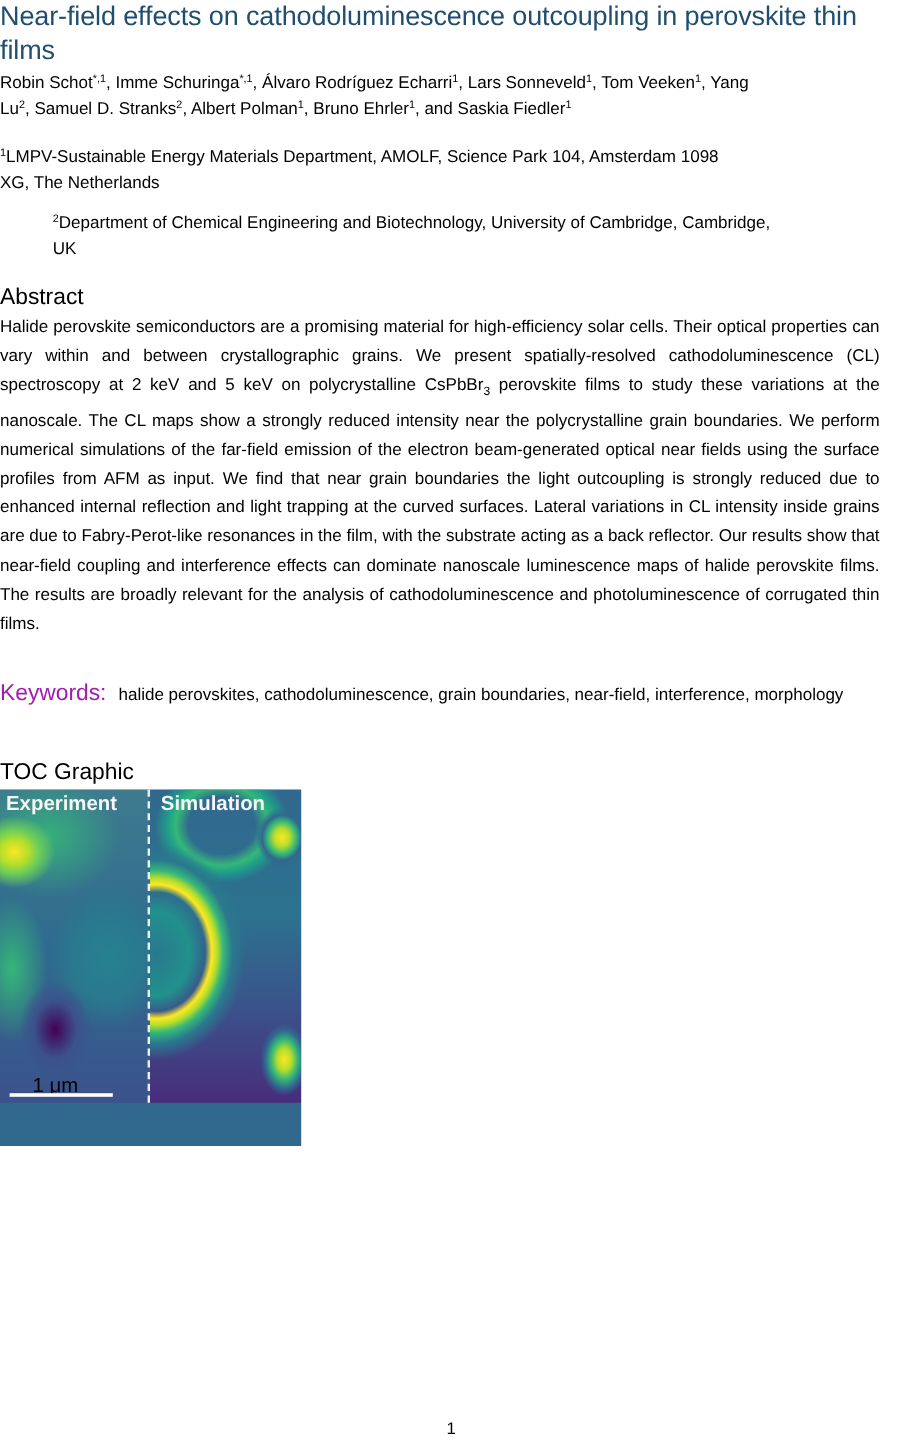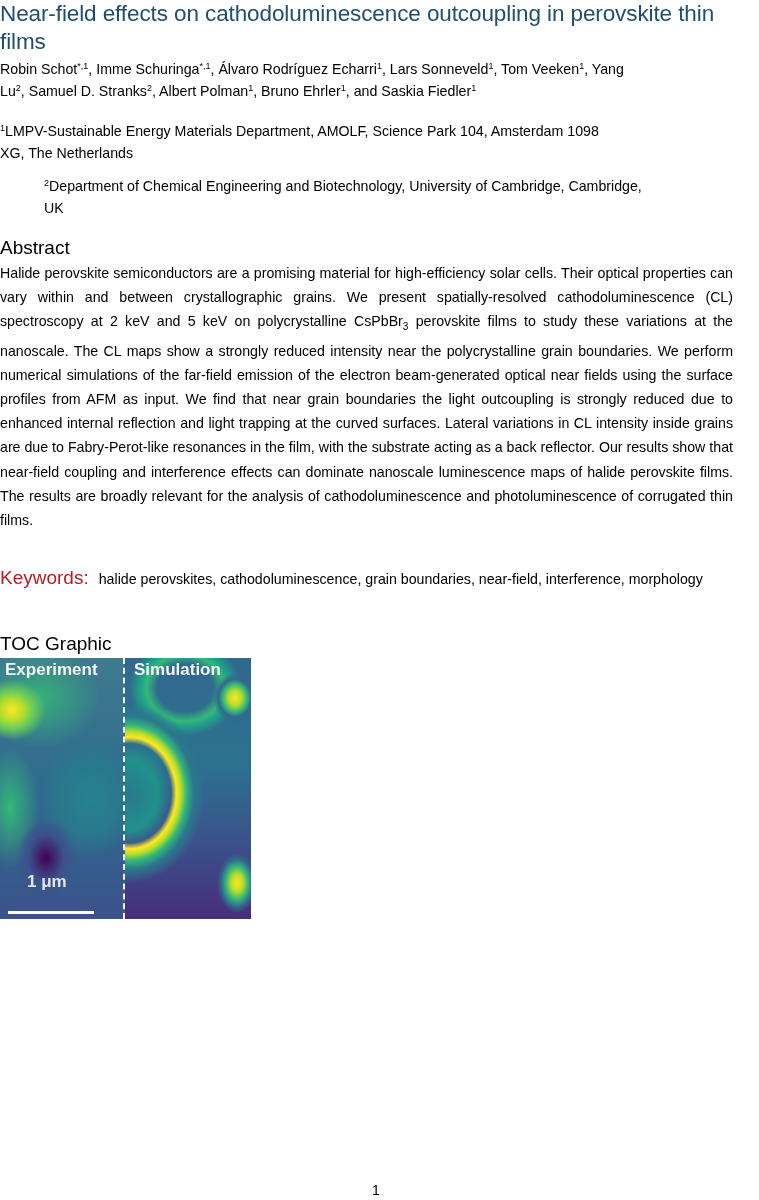--- a/index.html
+++ b/index.html
@@ -11,23 +11,23 @@
              font-size: 14.2px; line-height: 22px; }
   sup { font-size: 9px; vertical-align: 5px; line-height: 0; }
   .affil { position: absolute; left: 0; width: 620px; font-size: 14.2px; line-height: 22px; }
   .affil1 { top: 120px; }
   .affil2 { top: 175px; padding-left: 44px; }
   .heading { position: absolute; left: 0; font-size: 19px; color: #000000; line-height: 24px; }
   .abs-h { top: 236px; }
   .abstract { position: absolute; left: 0; top: 261px; width: 733px;
               font-size: 14.2px; line-height: 24.1px; text-align: justify; }
   .kw { position: absolute; left: 0; top: 566px; width: 759px; font-size: 14.2px; line-height: 24px; text-align: justify; }
-  .kw .kwlabel { font-size: 19px; color: #b91c1c; margin-right: 10px; }
+  .kw .kwlabel { font-size: 19px; color: #a21caf; margin-right: 10px; }
   .toc-h { top: 632px; }
-  .toc { position: absolute; left: 0; top: 658px; width: 251px; height: 261px; overflow: hidden; background: #31688e; }
+  .toc { position: absolute; left: 0; top: 658px; width: 251px; height: 297px; overflow: hidden; background: #31688e; }
   .toc .exp { position: absolute; left: 0; top: 0; width: 124px; height: 261px;
     background:
       radial-gradient(ellipse 34px 30px at 12px 52px, #fde725 0%, #b5de2b 35%, #6ece58 60%, rgba(53,183,121,0) 100%),
       radial-gradient(ellipse 60px 50px at 40px 40px, rgba(53,183,121,0.9), rgba(31,158,137,0) 100%),
       radial-gradient(ellipse 30px 40px at 46px 200px, #440154 0%, #3b528b 60%, rgba(59,82,139,0) 100%),
       radial-gradient(ellipse 50px 60px at 90px 140px, #26828e 0%, #2a788e 60%, rgba(42,120,142,0) 100%),
       radial-gradient(ellipse 30px 60px at 10px 150px, #35b779 0%, rgba(53,183,121,0) 100%),
       linear-gradient(180deg, #3e7b8e 0%, #2f6b8e 50%, #3b528b 100%); }
   .toc .sim { position: absolute; left: 125px; top: 0; width: 126px; height: 261px;
     background:
@@ -36,21 +36,21 @@
       radial-gradient(ellipse 75px 90px at 5px 135px, rgba(0,0,0,0) 0%, rgba(0,0,0,0) 55%, #fde725 62%, #b5de2b 68%, #35b779 75%, #2a788e 85%, rgba(42,120,142,0) 100%),
       radial-gradient(ellipse 70px 60px at 60px 30px, rgba(0,0,0,0) 40%, #35b779 55%, #1f9e89 65%, rgba(31,158,137,0) 80%),
       linear-gradient(180deg, #31688e 0%, #2c728e 40%, #3b528b 70%, #472d7b 100%); }
   .toc .sim-inner { position: absolute; left: 0; top: 90px; width: 45px; height: 95px;
     background: radial-gradient(ellipse 40px 50px at 5px 47px, #2a788e, #21918c 70%, rgba(33,145,140,0)); }
   .toc .divider { position: absolute; left: 123px; top: 0; width: 0; height: 261px;
     border-left: 2px dashed #f0f0f0; }
   .toc .label { position: absolute; top: 2px; color: #f5f5f5; font-weight: bold; font-size: 17px; }
   .toc .label-exp { left: 5px; }
   .toc .label-sim { left: 134px; }
-  .toc .scale-text { position: absolute; left: 27px; top: 214px; color: #e5e5e5; font-weight: bold; font-size: 17px; }
+  .toc .scale-text { position: absolute; left: 27px; top: 237px; color: #000000; font-weight: normal; font-size: 17px; }
   .toc .scale-bar { position: absolute; left: 8px; top: 253px; width: 86px; height: 3px; background: #ffffff; }
   .page-num { position: absolute; left: 372px; top: 1182px; font-size: 14px; }
 </style>
 </head>
 <body>
 
 <div class="title">Near-field effects on cathodoluminescence outcoupling in perovskite thin films</div>
 
 <div class="authors" id="authors"><span>Robin Schot</span><sup>*,1</sup><span>, </span><span>Imme Schuringa</span><sup>*,1</sup><span>, </span><span>Álvaro Rodríguez Echarri</span><sup>1</sup><span>, </span><span>Lars Sonneveld</span><sup>1</sup><span>, </span><span>Tom Veeken</span><sup>1</sup><span>, </span><span>Yang Lu</span><sup>2</sup><span>, </span><span>Samuel D. Stranks</span><sup>2</sup><span>, </span><span>Albert Polman</span><sup>1</sup><span>, </span><span>Bruno Ehrler</span><sup>1</sup><span>, and </span><span>Saskia Fiedler</span><sup>1</sup><span></span></div>
 

